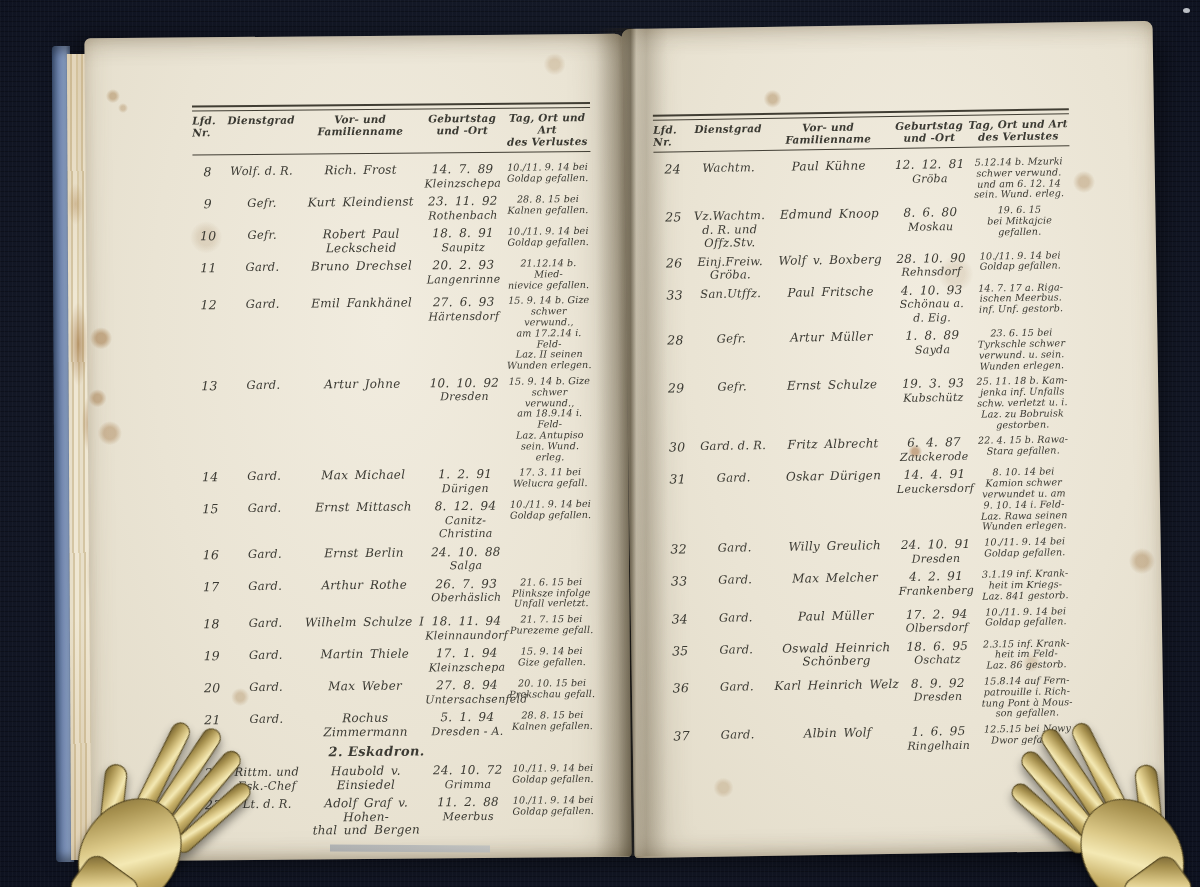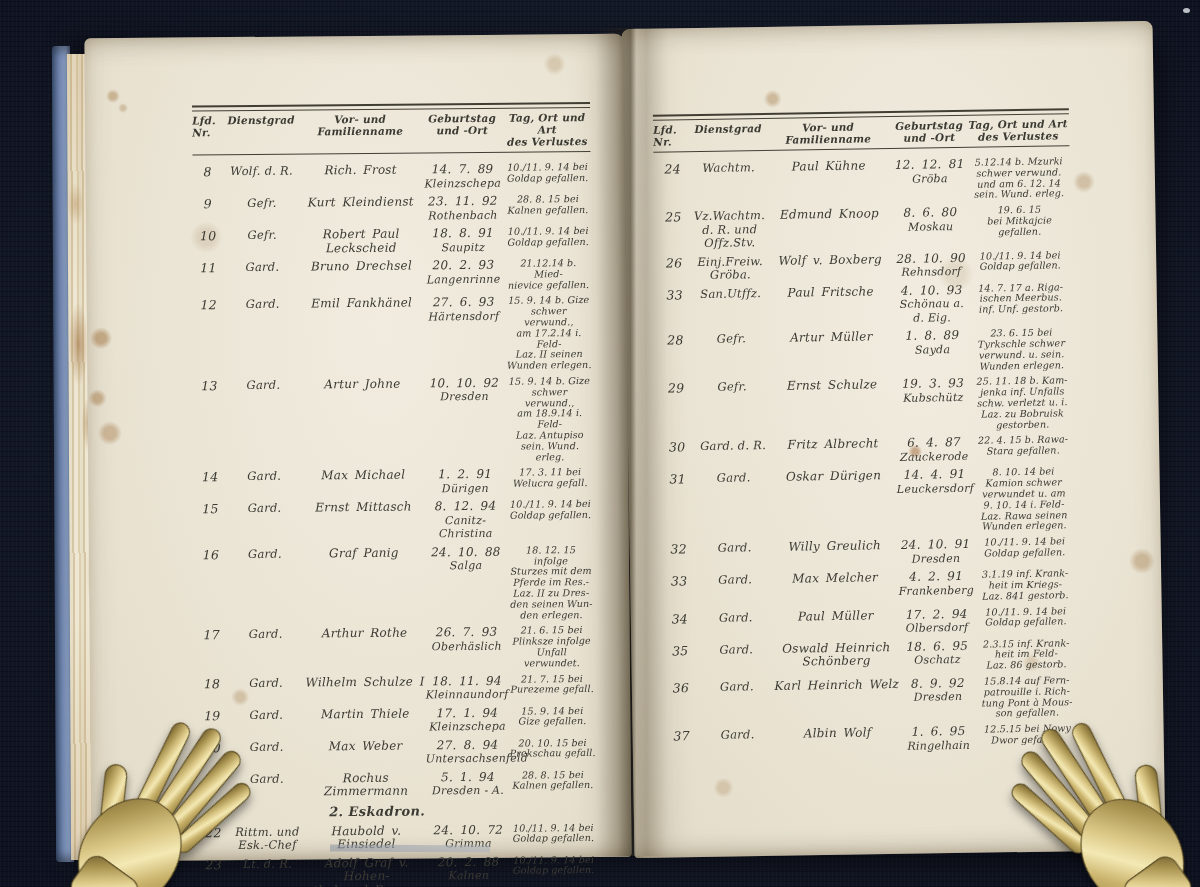--- a/index.html
+++ b/index.html
@@ -324,53 +324,45 @@
             </div>
           </div>
           <div class="trow">
             <div class="td c0">
               <div class="ln">16</div>
             </div>
             <div class="td c1">
               <div class="ln">Gard.</div>
             </div>
             <div class="td c2">
-              <div class="ln">Graf Panig</div>
+              <div class="ln">Ernst Berlin</div>
             </div>
             <div class="td c3">
               <div class="ln">24. 10. 88</div>
               <div class="ln">Salga</div>
             </div>
-            <div class="td c4">
-              <div class="ln">18. 12. 15 infolge</div>
-              <div class="ln">Sturzes mit dem</div>
-              <div class="ln">Pferde im Res.-</div>
-              <div class="ln">Laz. II zu Dres-</div>
-              <div class="ln">den seinen Wun-</div>
-              <div class="ln">den erlegen.</div>
-            </div>
           </div>
           <div class="trow">
             <div class="td c0">
               <div class="ln">17</div>
             </div>
             <div class="td c1">
               <div class="ln">Gard.</div>
             </div>
             <div class="td c2">
               <div class="ln">Arthur Rothe</div>
             </div>
             <div class="td c3">
               <div class="ln">26. 7. 93</div>
               <div class="ln">Oberhäslich</div>
             </div>
             <div class="td c4">
               <div class="ln">21. 6. 15 bei</div>
               <div class="ln">Plinksze infolge</div>
-              <div class="ln">Unfall verwundet.</div>
+              <div class="ln">Unfall verletzt.</div>
             </div>
           </div>
           <div class="trow">
             <div class="td c0">
               <div class="ln">18</div>
             </div>
             <div class="td c1">
               <div class="ln">Gard.</div>
             </div>
             <div class="td c2">
@@ -469,22 +461,22 @@
               <div class="ln">23</div>
             </div>
             <div class="td c1">
               <div class="ln">Lt. d. R.</div>
             </div>
             <div class="td c2">
               <div class="ln">Adolf Graf v. Hohen-</div>
               <div class="ln">thal und Bergen</div>
             </div>
             <div class="td c3">
-              <div class="ln">20. 2. 88</div>
-              <div class="ln">Kalnen</div>
+              <div class="ln">11. 2. 88</div>
+              <div class="ln">Meerbus</div>
             </div>
             <div class="td c4">
               <div class="ln">10./11. 9. 14 bei</div>
               <div class="ln">Goldap gefallen.</div>
             </div>
           </div>
         </div>
     </div>
   </div>
 

